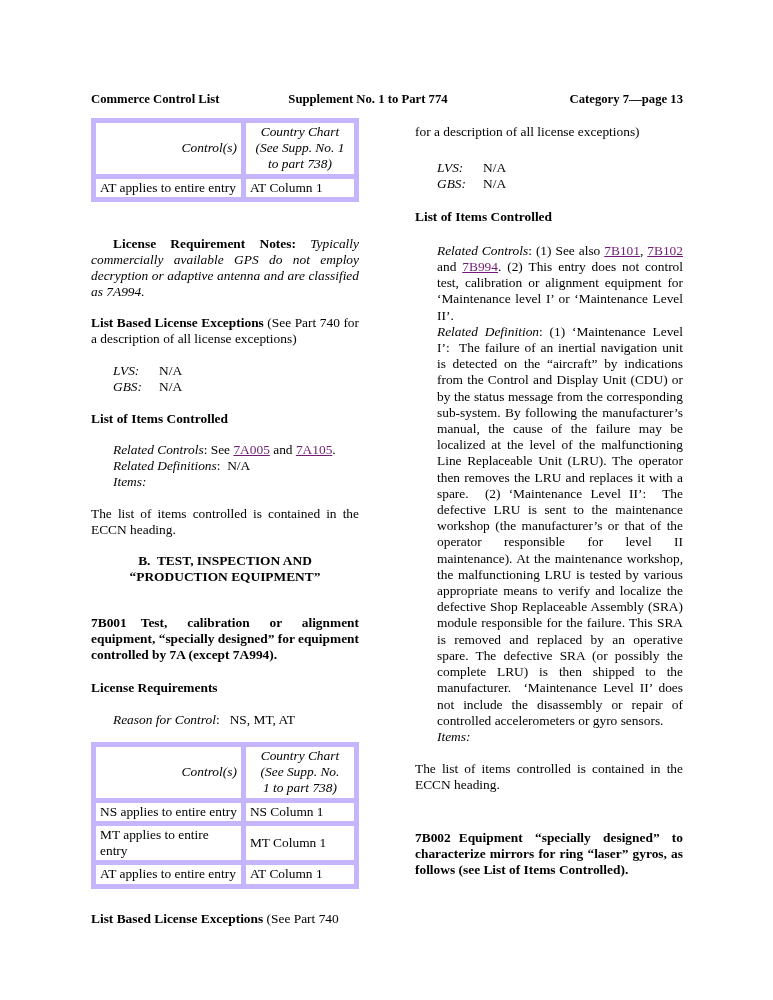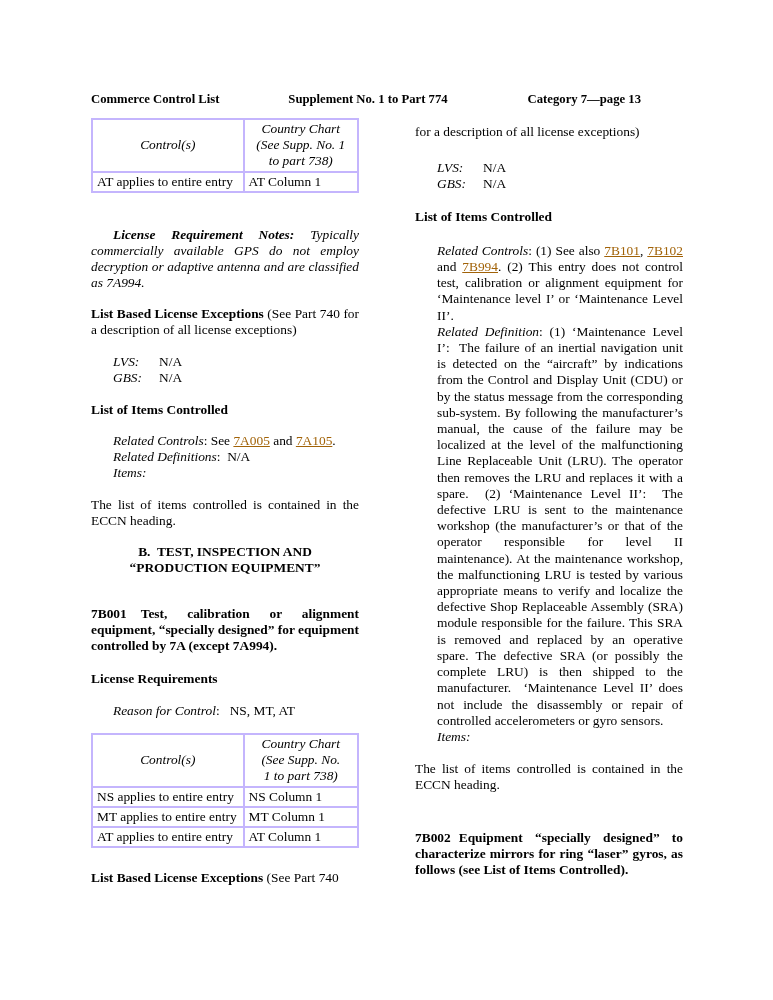--- a/index.html
+++ b/index.html
@@ -19,21 +19,21 @@
     width: 592px;
     display: flex;
     font-weight: bold;
     font-size: 12.7px;
     line-height: 15px;
   }
   .running-header { top: 92px; }
   .running-footer { top: 897px; }
   .seg-left   { flex: 1; text-align: left;  white-space: nowrap; }
   .seg-center { flex: 1; text-align: left; white-space: nowrap; }
-  .seg-right  { flex: 1; text-align: center; white-space: nowrap; }
+  .seg-right  { flex: 1; text-align: right; white-space: nowrap; }
 
   
   .columns {
     position: absolute;
     top: 118px;
     left: 91px;
     width: 592px;
     display: flex;
     justify-content: space-between;
   }
@@ -49,61 +49,61 @@
   .mb14 { margin-bottom: 14px; }
   .mb16 { margin-bottom: 16px; }
   .mb18 { margin-bottom: 18px; }
   .mb20 { margin-bottom: 20px; }
   .mb22 { margin-bottom: 22px; }
   .mb34 { margin-bottom: 34px; }
   .mb36 { margin-bottom: 36px; }
 
   .bold   { font-weight: bold; }
   .italic { font-style: italic; }
-  .bi     { font-weight: bold; font-style: italic; }
+  .bi     { font-weight: bold; }
   .indent-first { text-indent: 22px; }
   .block-indent { margin-left: 22px; }
 
   .section-heading {
     font-weight: bold;
     text-align: center;
     white-space: pre-line;
     margin: 14px 0 30px 0;
   }
   .eccn-num  { margin-right: 14px; }
   .eccn-num2 { margin-right: 8px; }
 
   .lbl { display: inline-block; width: 46px; font-style: italic; }
 
   .doc-link {
-    color: #a16207;
+    color: #701a75;
     text-decoration: underline;
     cursor: pointer;
   }
 
   
   table.ccl {
     border-collapse: collapse;
     width: 100%;
     font-size: 13.4px;
     line-height: 16.2px;
     border: 1.5px solid #000;
   }
   table.ccl td {
-    border: 2px solid #c4b5fd;
+    border: 5px solid #c4b5fd;
     padding: 1px 4px;
     vertical-align: middle;
     text-align: left;
   }
   table.ccl td.hdr {
     font-style: italic;
     text-align: center;
     white-space: pre-line;
   }
-  table.ccl td.c1 { width: 57%; }
+  table.ccl td.c1 { width: 57%; text-align: right; }
   table.ccl td.c2 { width: 43%; }
 </style>
 </head>
 <body>
 
 <div class="page">
 
   <div class="runline running-header">
     <span class="seg-left">Commerce Control List</span>
     <span class="seg-center">Supplement No. 1 to Part 774</span>

